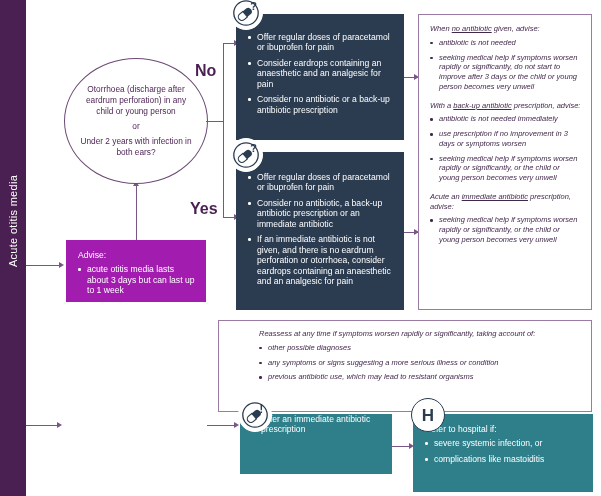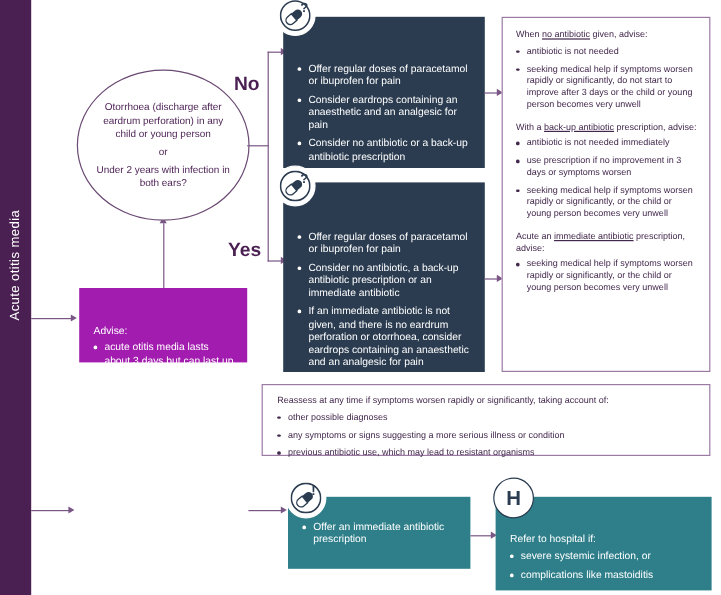--- a/index.html
+++ b/index.html
@@ -46,24 +46,25 @@
   }
   .box-navy{
     background:#2b3c50;color:#ffffff;
   }
   .box-teal{
     background:#2e7f8a;color:#ffffff;
   }
   .box-white{
     background:#ffffff;color:#42284c;
     border:1.2px solid #9b7aa3;
+    font-style:italic;
   }
 
   .box-purple .inner,.box-navy .inner,.box-teal .inner{
-    padding:10px 10px 8px 12px;font-size:8.6px;line-height:1.22;margin-top:20px;
+    padding:10px 10px 8px 12px;font-size:8.6px;line-height:1.22;
   }
   .box-white .inner{padding:9px 10px 8px 11px;font-size:7.5px;line-height:1.3;}
 
   ul.blist{margin:0;padding:0;list-style:none;}
   ul.blist li{
     position:relative;padding-left:9px;margin-bottom:5px;
   }
   ul.blist li:last-child{margin-bottom:0;}
   ul.blist li:before{
     content:"";position:absolute;left:0;top:4px;
@@ -219,21 +220,21 @@
 
       <div class="lead gap">
         <span>Acute an </span><span class="u">immediate antibiotic</span><span> prescription, advise:</span>
       </div>
       <ul class="blist">
         <li>seeking medical help if symptoms worsen rapidly or significantly, or the child or young person becomes very unwell</li>
       </ul>
     </div>
   </div>
 
-  <div class="node box-white" style="left:218px;top:320px;width:374px;height:60px;">
+  <div class="node box-white" style="left:218px;top:320px;width:374px;height:92px;padding-left:28px;">
     <div class="inner" style="padding:8px 10px 6px 12px;">
       <div class="lead">Reassess at any time if symptoms worsen rapidly or significantly, taking account of:</div>
       <ul class="blist">
         <li>other possible diagnoses</li>
         <li>any symptoms or signs suggesting a more serious illness or condition</li>
         <li>previous antibiotic use, which may lead to resistant organisms</li>
       </ul>
     </div>
   </div>
 

